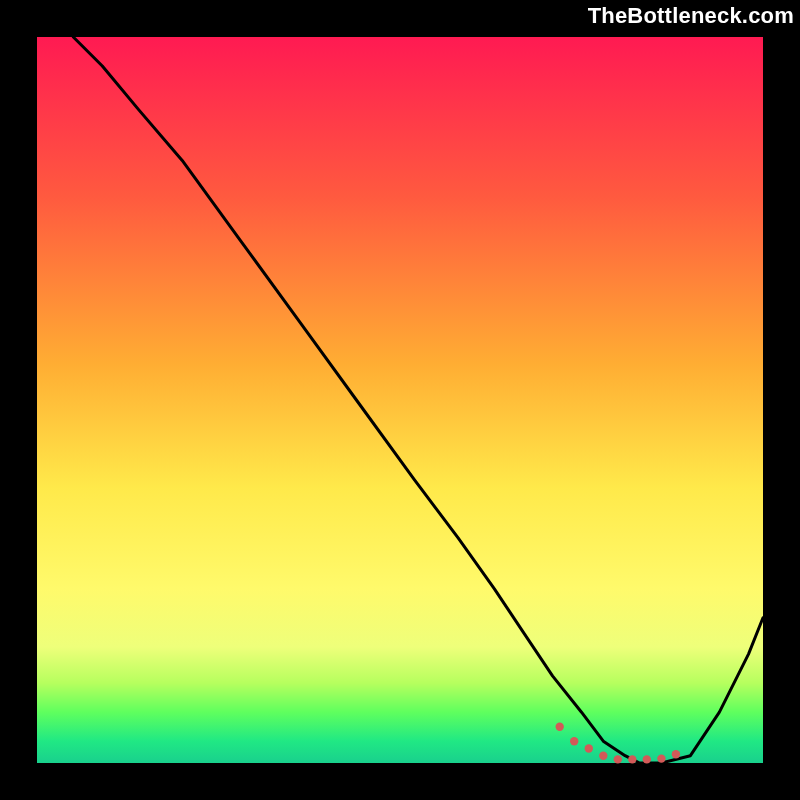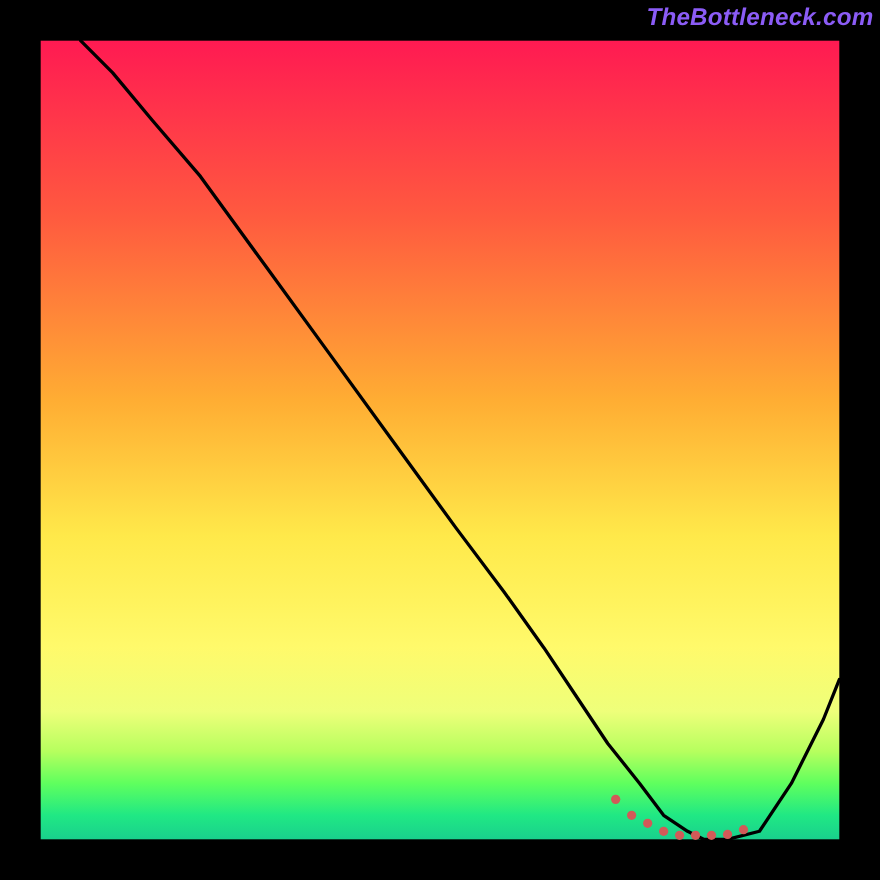--- a/index.html
+++ b/index.html
@@ -38,23 +38,22 @@
       #19d08d 100%
     );
   }
   .watermark {
     position: absolute;
     top: 3px;
     right: 6px;
     font-family: Arial, Helvetica, sans-serif;
     font-size: 22px;
     font-weight: 600;
-    color: #8b5cf6;
+    color: #ffffff;
     letter-spacing: 0.2px;
-    font-style: italic;
   }
   svg.curve {
     position: absolute;
     left: 37px;
     top: 37px;
     width: 726px;
     height: 726px;
     overflow: visible;
   }
   svg.red-dots {

